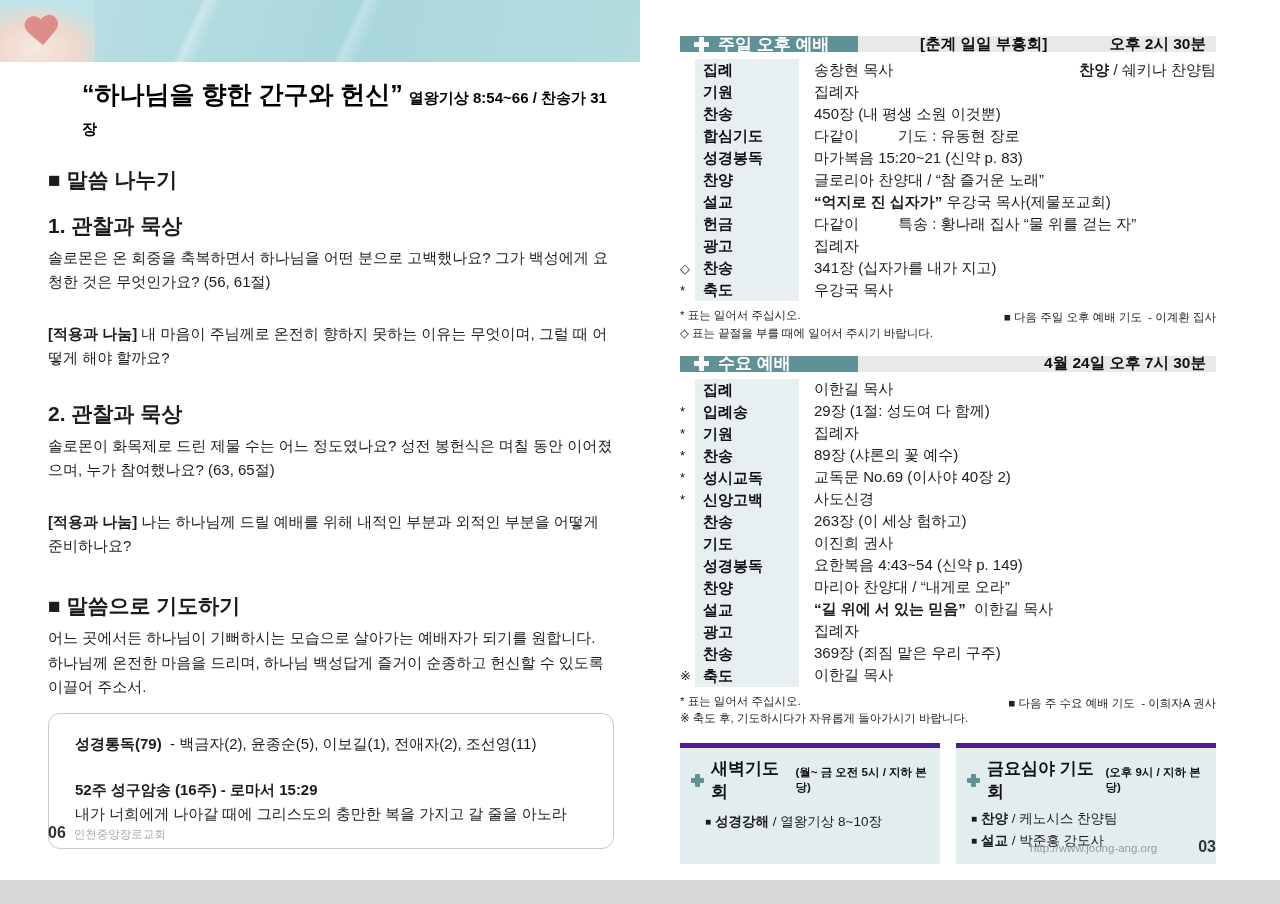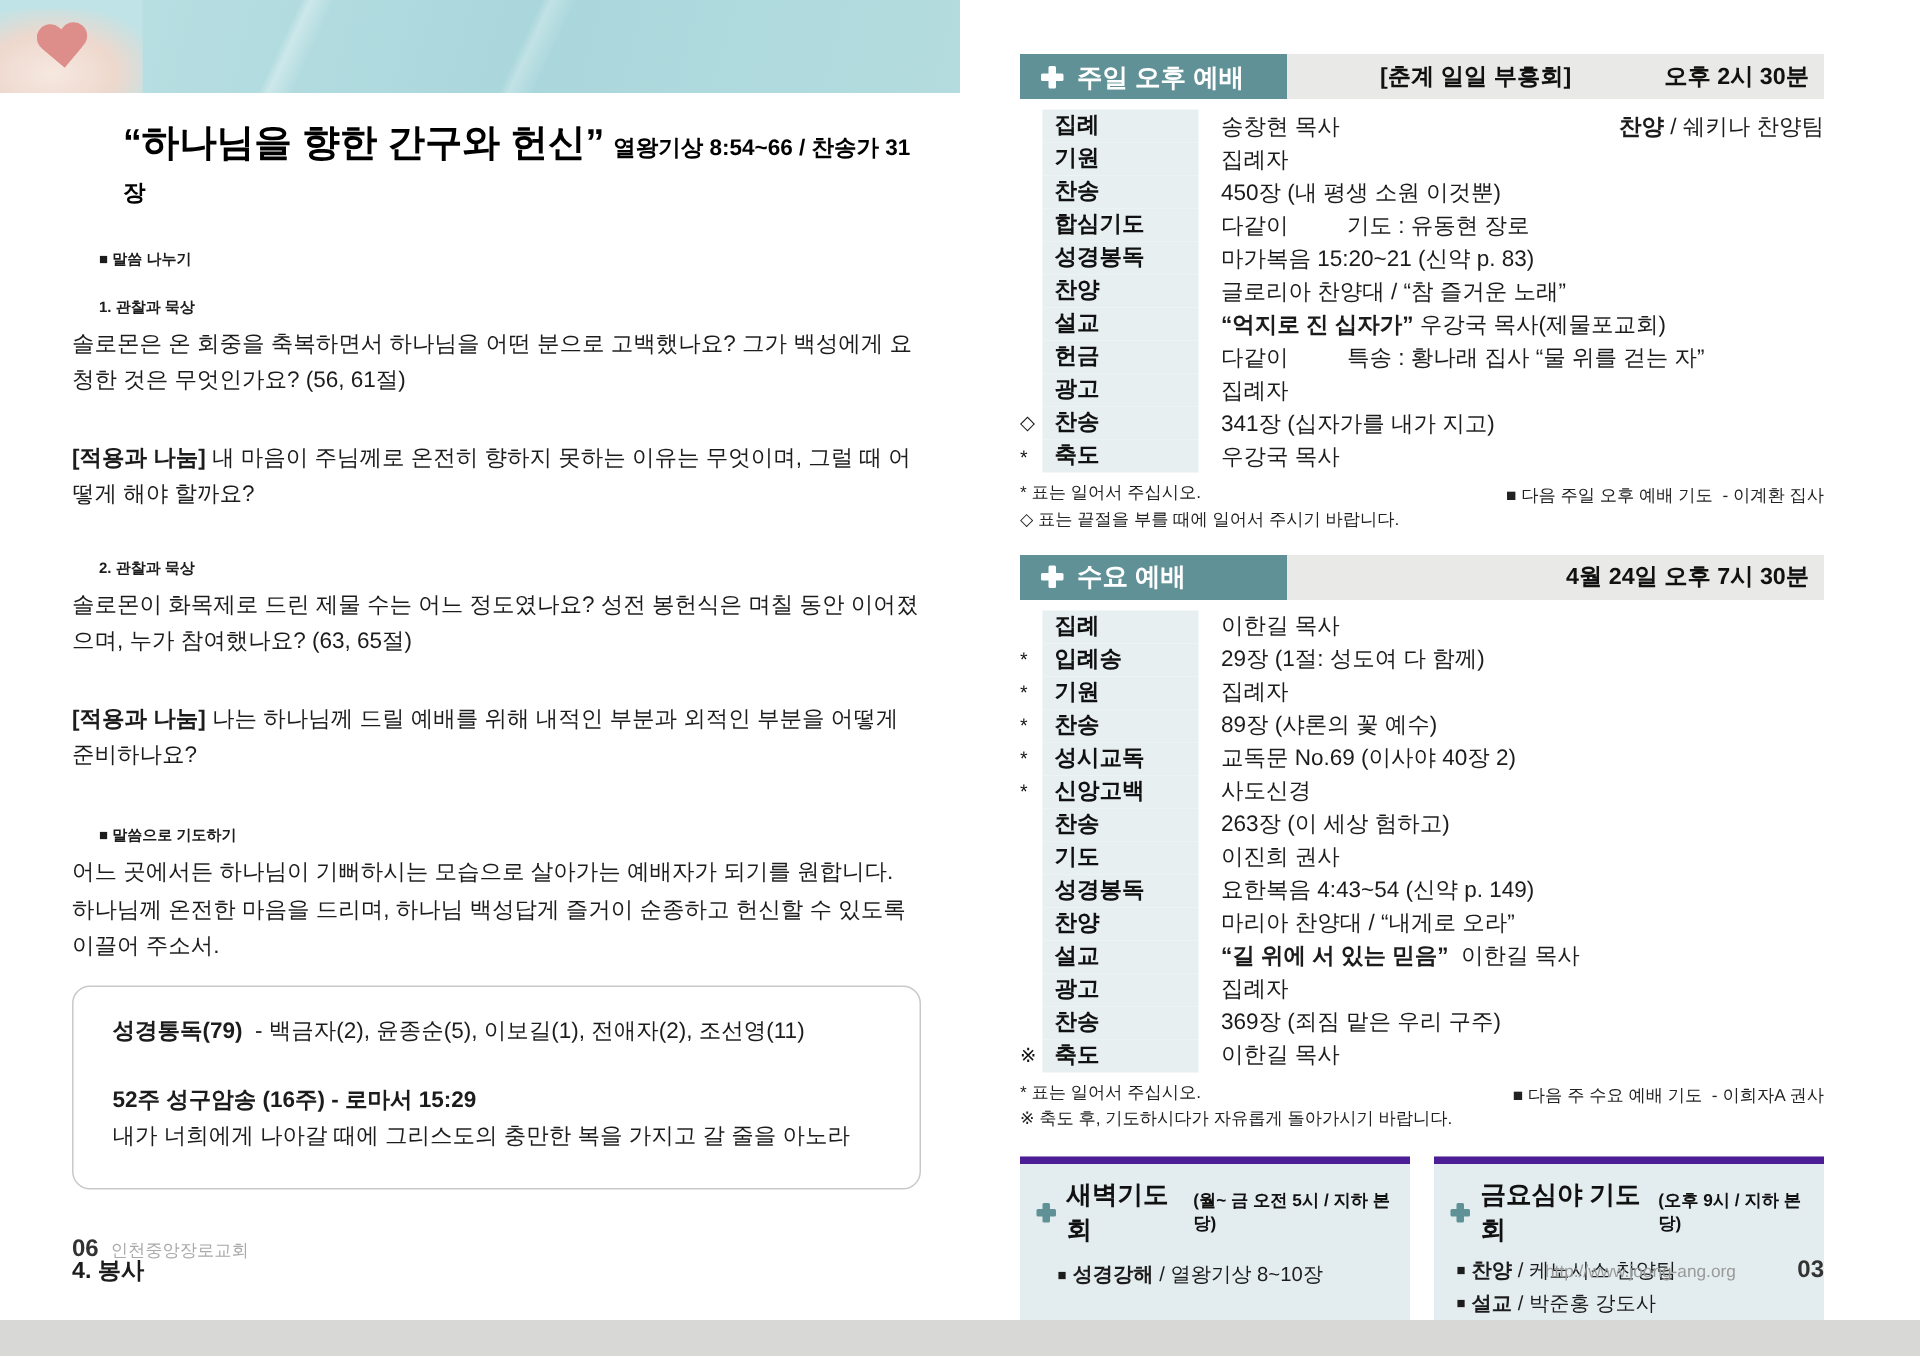--- a/index.html
+++ b/index.html
@@ -21,37 +21,37 @@
   .heart::before,.heart::after{content:"";position:absolute;top:0;width:18px;height:29px;
            border-radius:18px 18px 0 0;background:#dd8d8a;}
   .heart::before{left:18px;transform:rotate(-45deg);transform-origin:0 100%;}
   .heart::after{left:0;transform:rotate(45deg);transform-origin:100% 100%;}
   .lp-badge{position:absolute;left:62px;top:30px;height:37px;padding:0 24px;background:#fff;border-radius:9px;
            display:flex;align-items:center;font-size:23px;font-weight:bold;font-style:italic;color:#222;
            letter-spacing:1px;z-index:3;}
   .lp-content{position:absolute;left:48px;top:78px;width:566px;}
   .lp-title{margin:0 0 0 34px;font-size:25px;font-weight:bold;color:#000000;}
   .lp-title .ref{font-size:15px;margin-left:6px;}
-  .h-bold{font-size:10px;font-weight:bold;margin-left:18px;}
+  .h-bold{font-size:21px;font-weight:bold;}
   .mt-head{margin-top:26px;}
   .mt-sub{margin-top:18px;}
   .para{font-size:15px;line-height:1.62;margin-top:6px;}
   .apply{font-size:15px;line-height:1.62;margin-top:27px;}
   .apply b{font-weight:bold;}
   .info-box{margin-top:14px;border:1.5px solid #c9c9c9;border-radius:12px;padding:18px 26px 22px;
            font-size:15px;line-height:1.6;}
   .info-line2{margin-top:22px;}
   .service-h{margin-top:44px;font-size:15.5px;font-weight:bold;}
   .lp-footer{position:absolute;left:48px;top:824px;display:flex;align-items:baseline;gap:8px;}
   .foot-num{font-size:16px;font-weight:bold;color:#333;}
   .foot-name{font-size:11.5px;color:#a9a9a9;}
 
   
   .rp{position:absolute;left:680px;top:36px;width:536px;}
-  .sec-head{display:flex;height:30px;background:#e9e9e7;align-items:stretch;}
+  .sec-head{display:flex;height:16px;background:#e9e9e7;align-items:stretch;}
   .sec-title{display:flex;align-items:center;gap:9px;background:#5f9197;color:#fff;font-weight:bold;
            padding:0 14px;min-width:150px;font-size:17px;}
   .sec-sub{flex:1;display:flex;align-items:center;justify-content:center;font-weight:bold;font-size:15.5px;color:#111;}
   .sec-spacer{flex:1;}
   .sec-time{display:flex;align-items:center;font-weight:bold;padding-right:10px;font-size:15.5px;color:#111;}
   .cross{position:relative;width:15px;height:15px;display:inline-block;flex:none;color:#fff;}
   .cross::before{content:"";position:absolute;left:5px;top:0;width:5px;height:15px;background:currentColor;border-radius:1px;}
   .cross::after{content:"";position:absolute;top:5px;left:0;width:15px;height:5px;background:currentColor;border-radius:1px;}
   .rows{margin-top:7px;}
   .w-row{position:relative;display:flex;align-items:center;height:22px;font-size:15px;}

